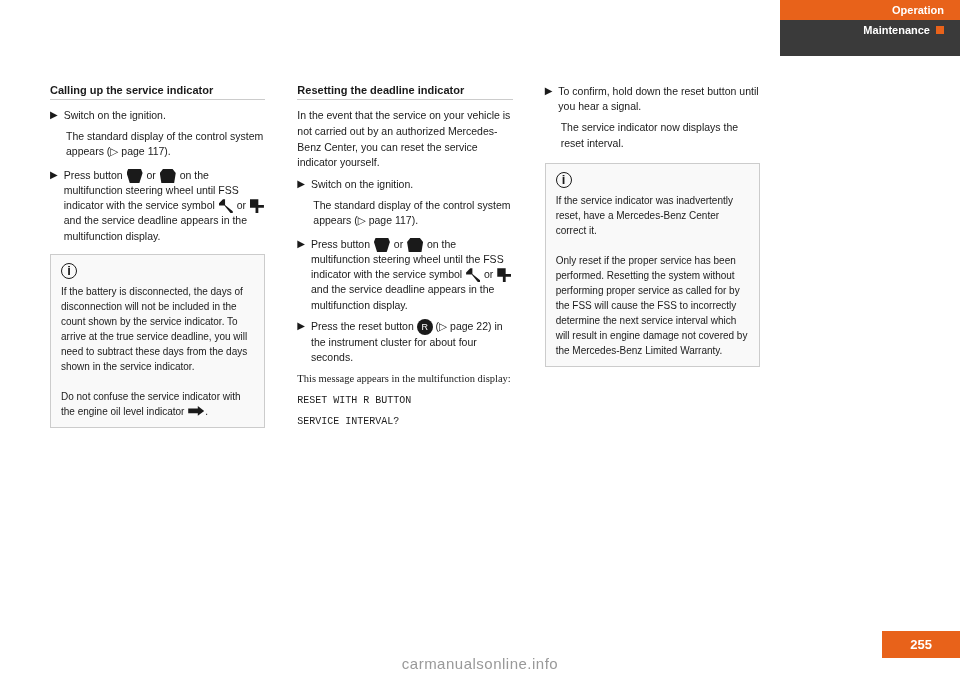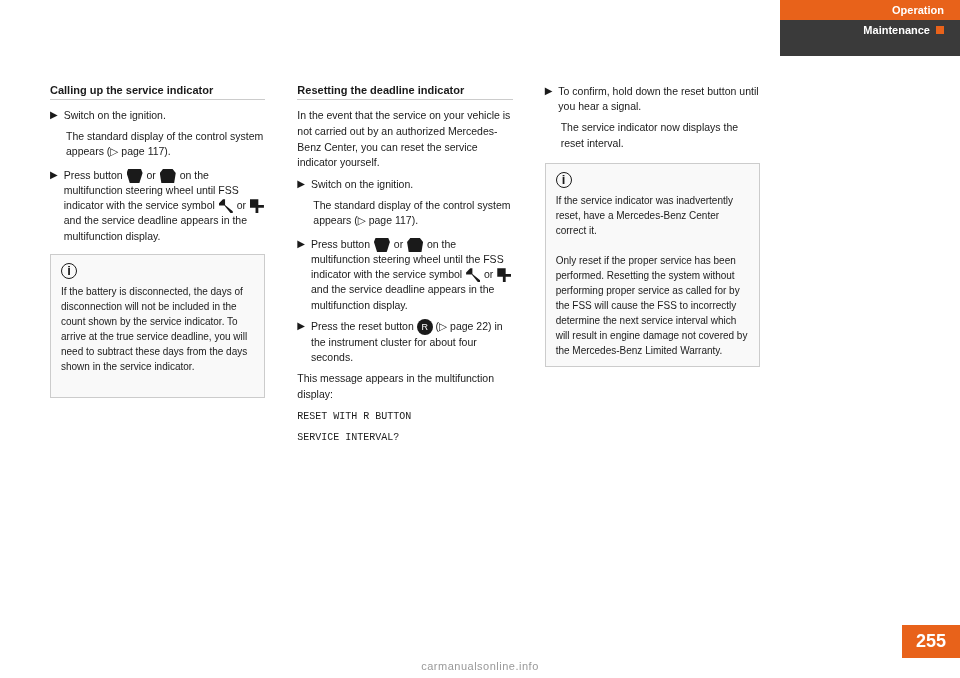--- a/index.html
+++ b/index.html
@@ -54,35 +54,35 @@
       background: #e8621a;
     }
 
     
     .page-number {
       position: absolute;
       bottom: 20px;
       right: 0;
       background: #e8621a;
       color: #ffffff;
-      font-size: 18px;
-      font-weight: bold;
-      padding: 6px 14px;
+      font-size: 13px;
+      font-weight: bold;
+      padding: 6px 28px;
       min-width: 50px;
       text-align: center;
     }
 
     
     .watermark {
       position: absolute;
       bottom: 6px;
       left: 50%;
       transform: translateX(-50%);
       color: #999999;
-      font-size: 11px;
+      font-size: 15px;
       letter-spacing: 0.5px;
     }
 
     
     .content {
       position: absolute;
       top: 60px;
       left: 50px;
       right: 200px;
       bottom: 50px;
@@ -237,20 +237,21 @@
         <span class="icon-wrench"></span>
         or <span class="icon-btn" style="width:14px;height:14px;clip-path:polygon(0% 0%,60% 0%,60% 40%,100% 40%,100% 60%,60% 60%,60% 100%,40% 100%,40% 60%,0% 60%)"></span>
         and the service deadline appears in the multifunction display.
       </span>
     </div>
 
     <div class="info-box">
       <div class="info-icon">i</div><br>
       <span>If the battery is disconnected, the days of disconnection will not be included in the count shown by the service indicator. To arrive at the true service deadline, you will need to subtract these days from the days shown in the service indicator.</span>
       <br><br>
+      <span>Do not confuse the service indicator with the engine oil level indicator <span class="icon-oilcan"></span>.</span>
     </div>
   </div>
 
   <div class="col-mid">
     <div class="section-title">Resetting the deadline indicator</div>
     <p class="body-text">In the event that the service on your vehicle is not carried out by an authorized Mercedes-Benz Center, you can reset the service indicator yourself.</p>
 
     <div class="bullet-item">
       <span class="bullet-arrow">▶</span>
       <span class="bullet-text">Switch on the ignition.</span>
@@ -272,21 +273,21 @@
     </div>
 
     <div class="bullet-item">
       <span class="bullet-arrow">▶</span>
       <span class="bullet-text">
         Press the reset button <span style="display:inline-block;width:16px;height:16px;border-radius:50%;background:#1a1a1a;color:#fff;font-size:9px;text-align:center;line-height:16px;vertical-align:middle;">R</span>
         (▷ page 22) in the instrument cluster for about four seconds.
       </span>
     </div>
 
-    <p class="body-text" style="margin-top:6px;">This message appears in the multifunction display:</p>
+    <p class="body-text" style="margin-top:6px;font-family:Liberation Serif, serif;">This message appears in the multifunction display:</p>
     <div class="mono-text">RESET WITH R BUTTON</div>
     <div class="mono-text">SERVICE INTERVAL?</div>
   </div>
 
   <div class="col-right">
 
     <div class="bullet-item">
       <span class="bullet-arrow">▶</span>
       <span class="bullet-text">To confirm, hold down the reset button until you hear a signal.</span>
     </div>

